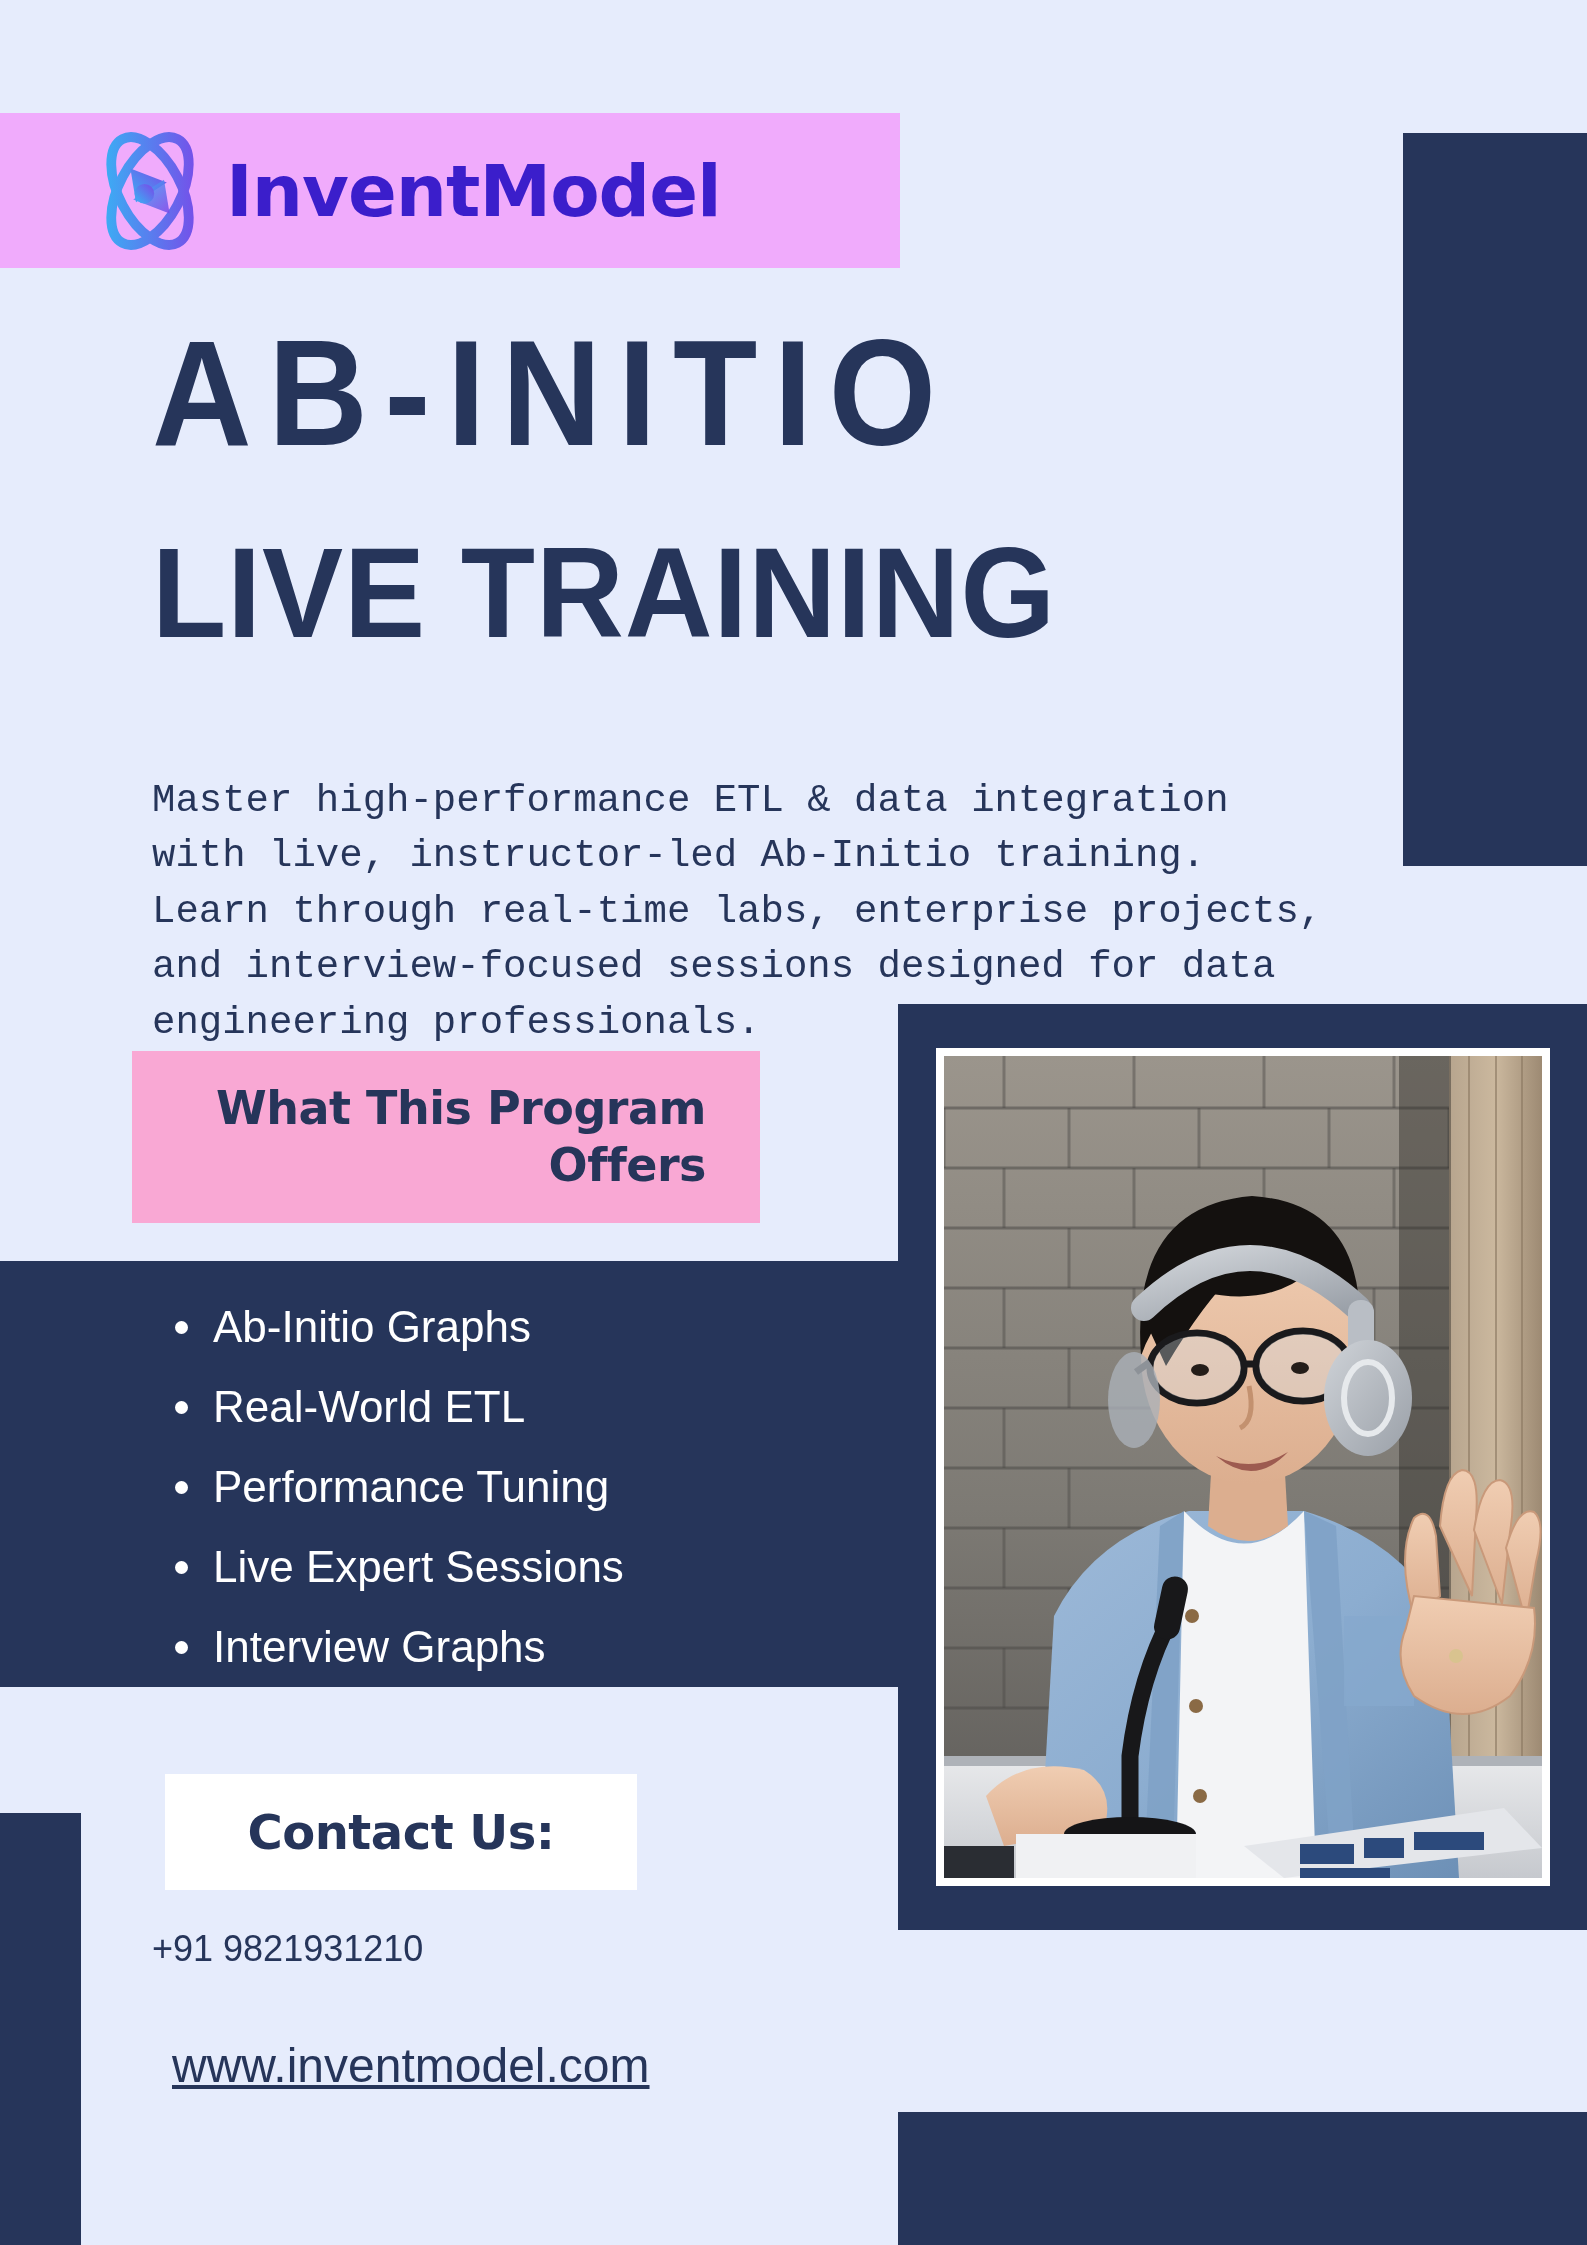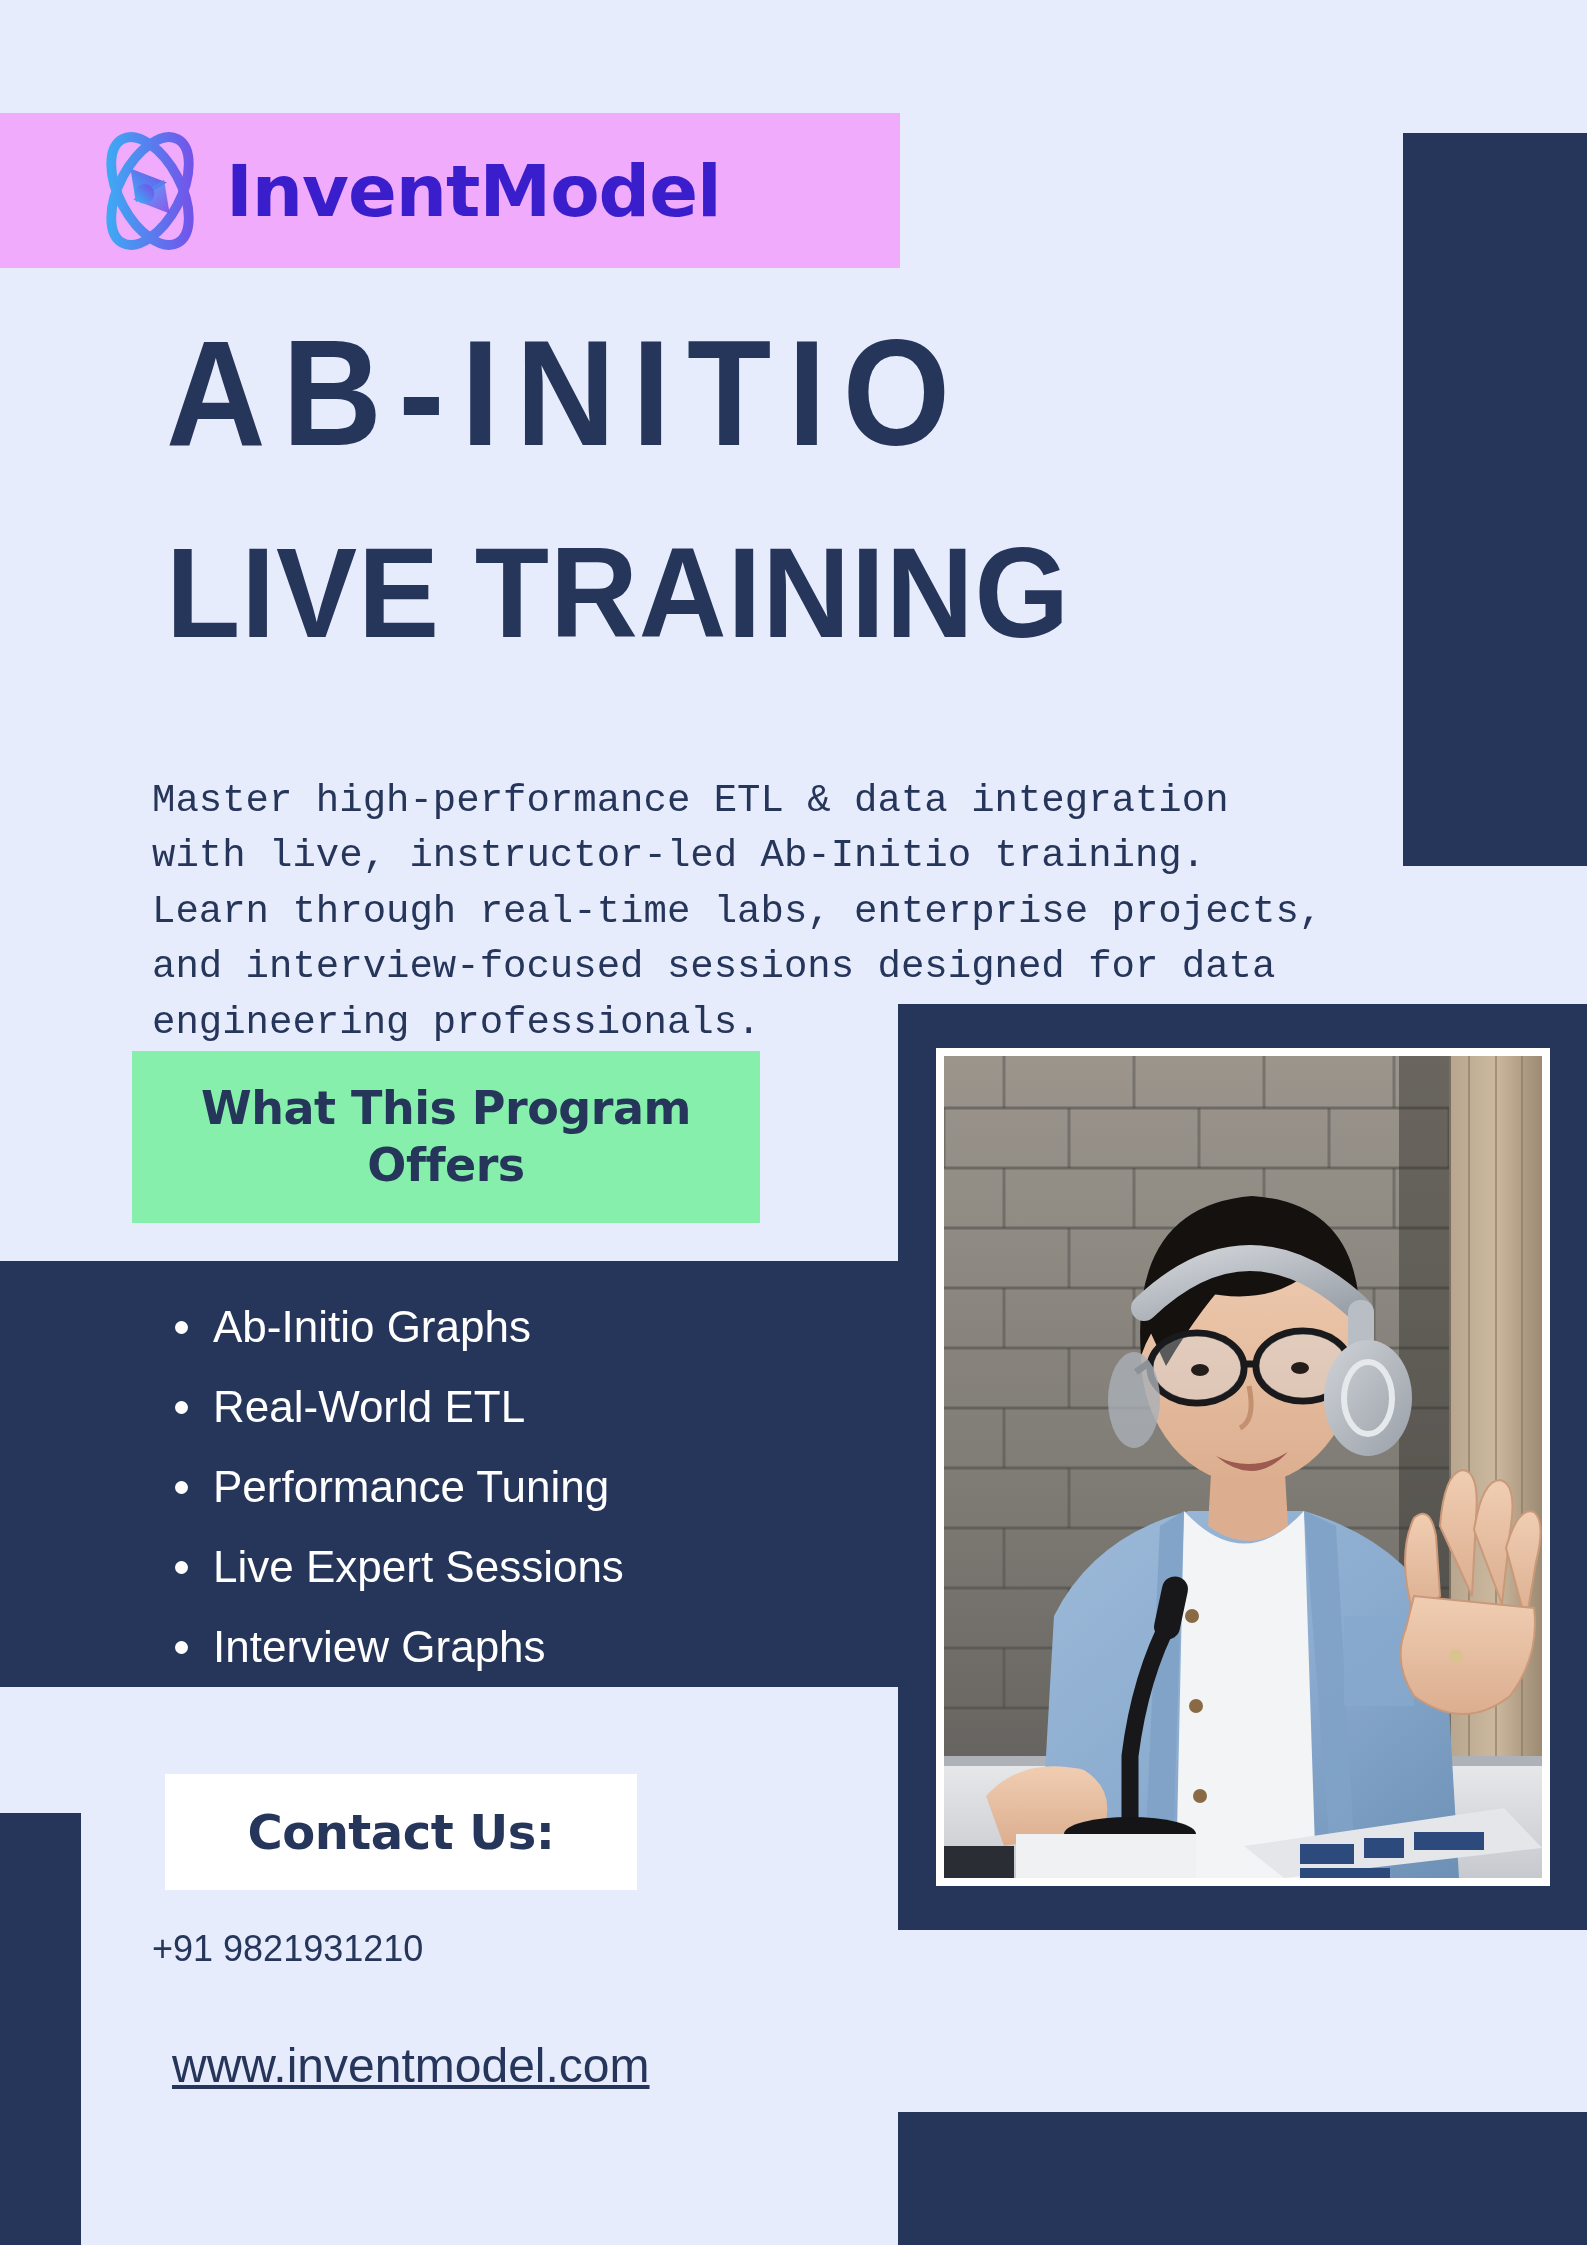--- a/index.html
+++ b/index.html
@@ -23,21 +23,21 @@
     background:#f0abfc;display:flex;align-items:center;
   }
   #logo-mark{width:140px;height:140px;margin-left:80px;flex:0 0 auto;}
   #logo-text{
     font-family:"DejaVu Sans", sans-serif;
     font-weight:bold;font-size:72px;letter-spacing:-1px;
     color:#3b1ecb;margin-left:6px;line-height:1;
   }
 
   
-  #headline{position:absolute;left:166px;top:320px;width:1190px;}
+  #headline{position:absolute;left:152px;top:320px;width:1190px;}
   #title-main{
     font-family:"Liberation Sans Narrow","Liberation Sans",sans-serif;
     font-weight:bold;font-size:150px;line-height:0.98;
     color:#26355a;letter-spacing:18px;
     transform:scaleX(0.92);transform-origin:left center;
     white-space:nowrap;
   }
   #title-sub{
     font-family:"Liberation Sans Narrow","Liberation Sans",sans-serif;
     font-weight:bold;font-size:128px;line-height:1.0;
@@ -49,22 +49,22 @@
   
   #intro-paragraph{
     position:absolute;left:152px;top:735px;width:1190px;
     font-size:39px;line-height:1.42;color:#26355a;
     font-family:Liberation Mono, monospace;
   }
 
   
   #offers-box{
     position:absolute;left:132px;top:1051px;width:628px;height:172px;
-    background:#86efac;display:flex;align-items:center;justify-content:center;
-    text-align:center;
+    background:#f9a8d4;display:flex;align-items:center;justify-content:center;
+    text-align:right;
   }
   #offers-title{
     font-size:46px;font-weight:bold;color:#26355a;line-height:1.25;
     max-width:520px;font-family:"DejaVu Sans", sans-serif;letter-spacing:-0.5px;
   }
 
   
   #offers-band{
     position:absolute;left:0;top:1261px;width:895px;height:426px;
     background:#26355a;

